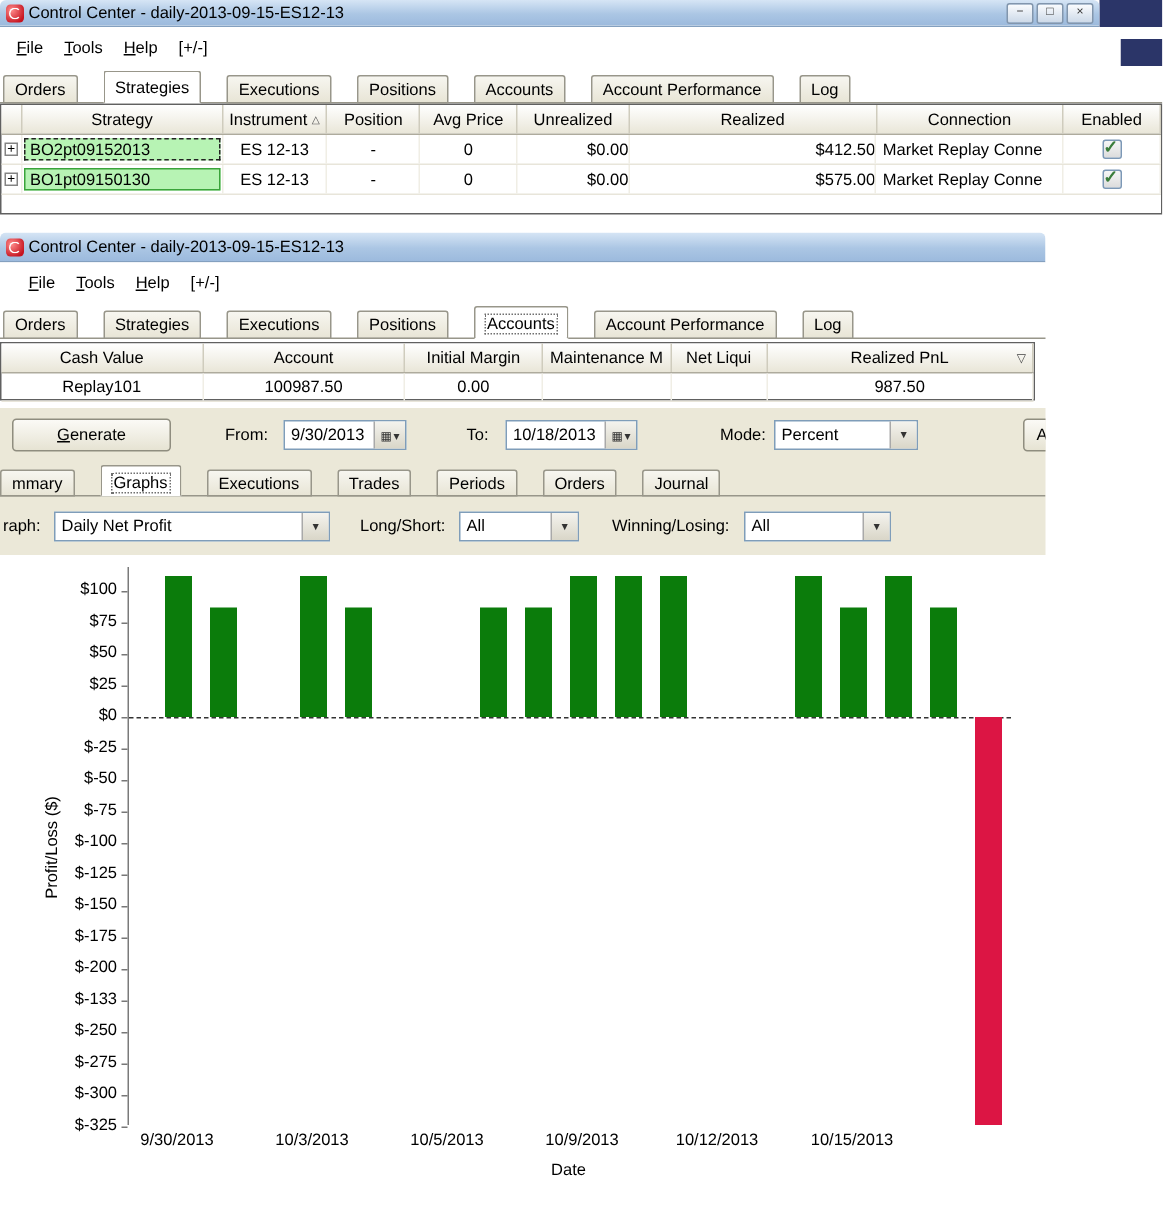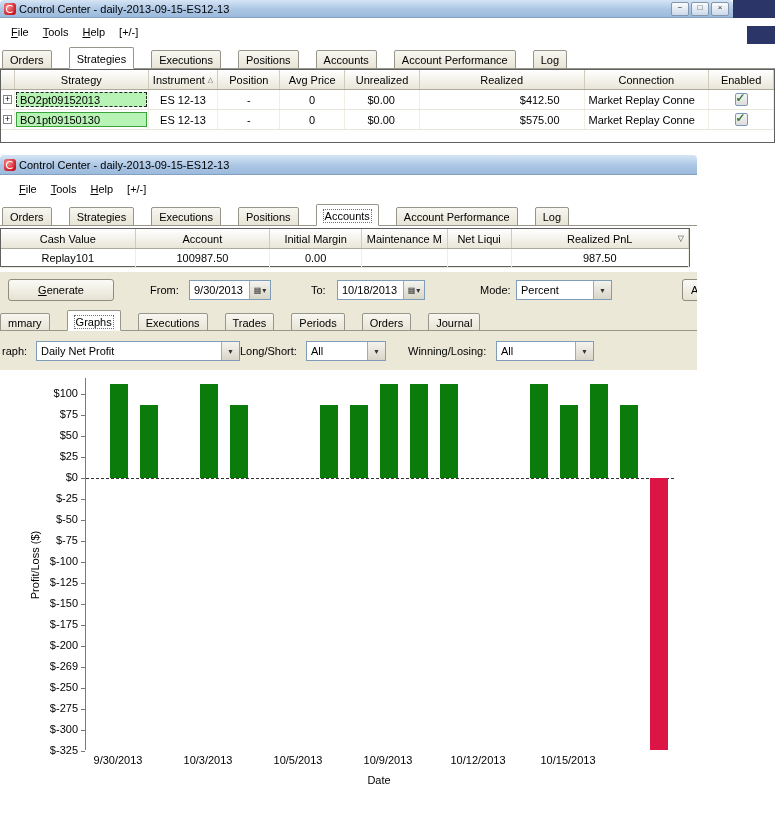--- a/index.html
+++ b/index.html
@@ -50,21 +50,21 @@
   #grid1{left:0;top:69px;width:775px;height:74px}
   #grid2{left:0;top:228px;width:690px;height:39px}
   .ghead{display:flex;height:19px;border-bottom:1px solid #aeab9d;background:linear-gradient(#ffffff,#e9e6d8)}
   .ghead .cell{border-right:1px solid #cfccbd}
   .grow{display:flex;height:19px;border-bottom:1px solid #e8e5da}
   #grid2 .grow{height:18px}
   .grow .cell{border-right:1px solid #f0eee5}
   .cell{display:flex;align-items:center;justify-content:center;box-sizing:border-box;
         overflow:hidden;white-space:nowrap}
   .al{justify-content:flex-start;padding-left:4px}
-  .ar{justify-content:flex-end;padding-right:24px}
+  .ar{justify-content:flex-end;padding-right:0}
   .c0{width:14px}.c1{width:134px}.c2{width:70px}.c3{width:62px}.c4{width:65px}
   .c5{width:75px}.c6{width:165px}.c7{width:125px}.c8{width:65px}
   .a0{width:135px}.a1{width:135px}.a2{width:92px}.a3{width:86px}.a4{width:64px}.a5{width:178px}
   .expander{width:9px;height:9px;border:1px solid #848484;background:#fff;font-size:9px;
             line-height:7px;text-align:center;box-sizing:border-box}
   .sval{flex:1;height:15px;margin:0 1px;background:#b7f3b4;border:1px solid #3aa33a;
         display:flex;align-items:center;padding-left:3px;box-sizing:border-box}
   .sval.dashed{border:1px dashed #222}
   .checkbox{width:13px;height:13px;border:1px solid #7c98b6;border-radius:2px;position:relative;
             background:linear-gradient(#f6f6f6,#dcdcdc);box-sizing:border-box}
@@ -91,21 +91,21 @@
   #from-box{left:189px;top:8px;width:82px}
   #to-label{left:311px;top:12px}
   #to-box{left:337px;top:8px;width:88px}
   #mode-label{left:480px;top:12px}
   #mode-box{left:516px;top:8px;width:96px}
   .subtabs{position:absolute;left:0;top:38px;width:100%;height:21px;display:flex;align-items:flex-end}
   .subtabs .tab{height:18px;padding-top:3px}
   .subtabs .tab.sel{height:21px;padding-top:5px}
   .subtabs .tab:first-of-type{border-top-left-radius:0;border-left:none;margin-left:0}
   #graph-label{left:2px;top:73px}
-  #graph-box{left:36px;top:69px;width:204px}
+  #graph-box{left:36px;top:69px;width:184px}
   #ls-label{left:240px;top:73px}
   #ls-box{left:306px;top:69px;width:80px}
   #wl-label{left:408px;top:73px}
   #wl-box{left:496px;top:69px;width:98px}
 
   
   .chart{position:absolute;left:0;top:370px;width:775px;height:449px;background:#fff}
   .plot{position:absolute;left:85px;top:8px;width:588px;height:372px;border-left:1px solid #7a7a7a}
   .zero{position:absolute;left:0;top:100px;width:100%;height:0;border-top:1px dashed #333}
   .bar{position:absolute}
@@ -345,21 +345,21 @@
       <div class="ytick" style="top: 185px;">$-100</div>
       <div class="ytickmark" style="top: 192px;"></div>
       <div class="ytick" style="top: 206px;">$-125</div>
       <div class="ytickmark" style="top: 213px;"></div>
       <div class="ytick" style="top: 227px;">$-150</div>
       <div class="ytickmark" style="top: 234px;"></div>
       <div class="ytick" style="top: 248px;">$-175</div>
       <div class="ytickmark" style="top: 255px;"></div>
       <div class="ytick" style="top: 269px;">$-200</div>
       <div class="ytickmark" style="top: 276px;"></div>
-      <div class="ytick" style="top: 290px;">$-269</div>
+      <div class="ytick" style="top: 290px;">$-133</div>
       <div class="ytickmark" style="top: 297px;"></div>
       <div class="ytick" style="top: 311px;">$-250</div>
       <div class="ytickmark" style="top: 318px;"></div>
       <div class="ytick" style="top: 332px;">$-275</div>
       <div class="ytickmark" style="top: 339px;"></div>
       <div class="ytick" style="top: 353px;">$-300</div>
       <div class="ytickmark" style="top: 360px;"></div>
       <div class="ytick" style="top: 374px;">$-325</div>
       <div class="ytickmark" style="top: 381px;"></div>
       <div class="xtick" style="left: 73px;">9/30/2013</div>

